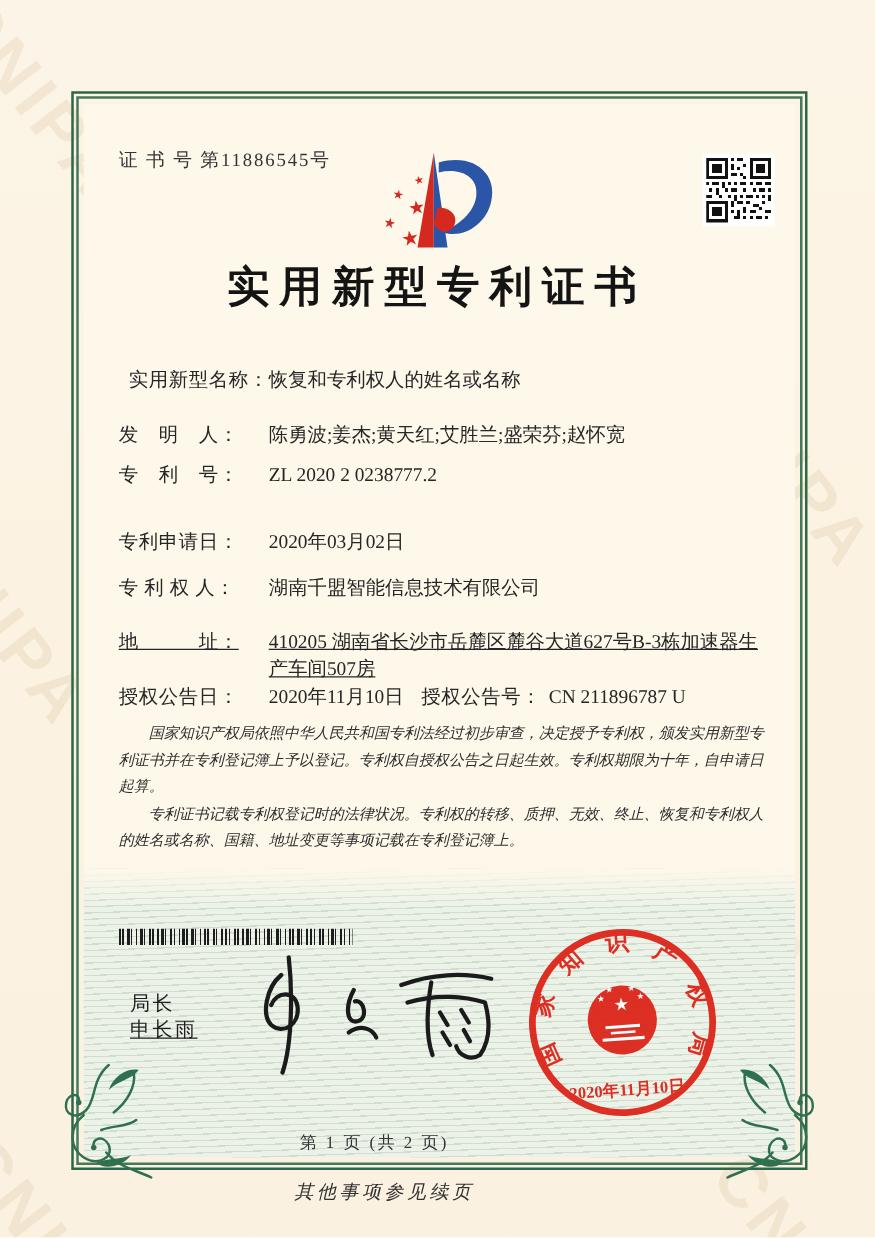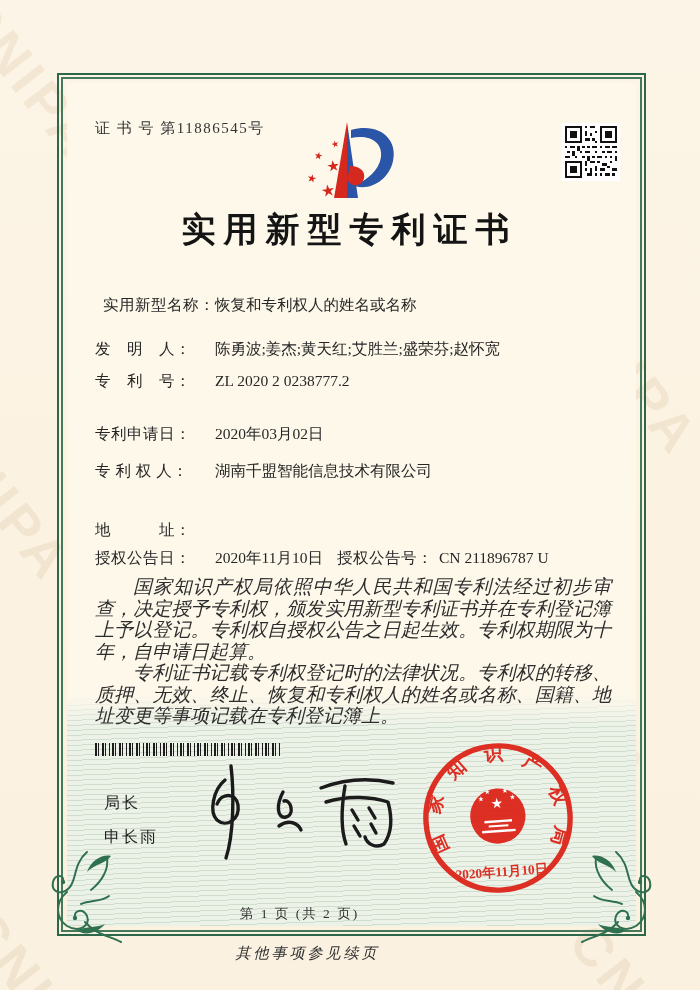--- a/index.html
+++ b/index.html
@@ -36,39 +36,39 @@
   .qr{position:absolute;left:562px;top:123px;width:58px;height:58px;background:#fff;padding:3px;box-sizing:border-box;}
   .title{
     position:absolute;left:57px;top:207px;width:585px;text-align:center;
     font-size:34px;font-weight:bold;letter-spacing:8px;color:#141414;
   }
   .rows{position:absolute;left:95px;top:0;width:516px;}
   .row{position:absolute;display:flex;font-size:15.5px;line-height:22px;}
   .row .lbl{flex:none;width:120px;letter-spacing:.5px;}
   .row .val{flex:1;max-width:396px;}
   .row.r1{top:294px;text-align:right;} .row.r2{top:338px;} .row.r3{top:358px;margin-top:12px;}
-  .row.r4{top:423px;justify-content:flex-end;} .row.r5{top:460px;} .row.r6{top:519px;}
+  .row.r4{top:423px;justify-content:flex-end;} .row.r5{top:460px;} .row.r6{top:503px;text-decoration:underline;}
   .row.r7{top:547px;width:516px;}
   .r7 .cell2{position:absolute;left:242px;display:flex;align-items:center;}
   .r7 .cell2 .lbl{width:102px;}
   .paras{
-    position:absolute;left:95px;top:576px;width:516px;font-size:19px;line-height:21.5px;
+    position:absolute;left:95px;top:576px;width:516px;font-size:12px;line-height:21.5px;
     font-style:italic;color:#2d2d2d;text-align:justify;
   }
   .paras p{margin:0;text-indent:2em;}
   .barcode{
     position:absolute;left:95px;top:743px;width:187px;height:13px;
     background:repeating-linear-gradient(90deg,
       #1d1d1d 0 2px,transparent 2px 3px,#1d1d1d 3px 4px,transparent 4px 7px,
       #1d1d1d 7px 9px,transparent 9px 10px,#1d1d1d 10px 11px,transparent 11px 14px,
       #1d1d1d 14px 15px,transparent 15px 17px);
   }
   .director{position:absolute;left:104px;top:793px;font-family:"Liberation Sans","DejaVu Sans",sans-serif;
     font-size:16px;color:#1f1f1f;letter-spacing:2px;}
-  .director .name{margin-top:13px;}
+  .director .name{text-decoration:underline;}
   .signature{position:absolute;left:195px;top:758px;width:208px;height:108px;}
   .seal{position:absolute;left:419px;top:739px;width:158px;height:158px;transform:rotate(-4deg);opacity:.93;}
   .page-no{position:absolute;left:57px;top:905px;width:585px;text-align:center;
     padding-right:100px;box-sizing:border-box;font-size:13.5px;color:#333;letter-spacing:2px;}
   .footer-note{position:absolute;left:0;top:944px;width:615px;text-align:center;
     font-size:15px;font-style:italic;letter-spacing:3px;color:#303030;}
 </style>
 </head>
 <body>
 
@@ -180,20 +180,21 @@
     <div class="row r4">
       <span class="lbl">专利申请日：</span>
       <span class="val">2020年03月02日</span>
     </div>
     <div class="row r5">
       <span class="lbl">专 利 权 人：</span>
       <span class="val">湖南千盟智能信息技术有限公司</span>
     </div>
     <div class="row r6">
       <span class="lbl">地　　　址：</span>
+      <span class="val">410205 湖南省长沙市岳麓区麓谷大道627号B-3栋加速器生产车间507房</span>
     </div>
     <div class="row r7">
       <span class="lbl">授权公告日：</span>
       <span class="val">2020年11月10日</span>
       <span class="cell2">
         <span class="lbl">授权公告号：</span>
         <span class="val">CN 211896787 U</span>
       </span>
     </div>
   </div>

